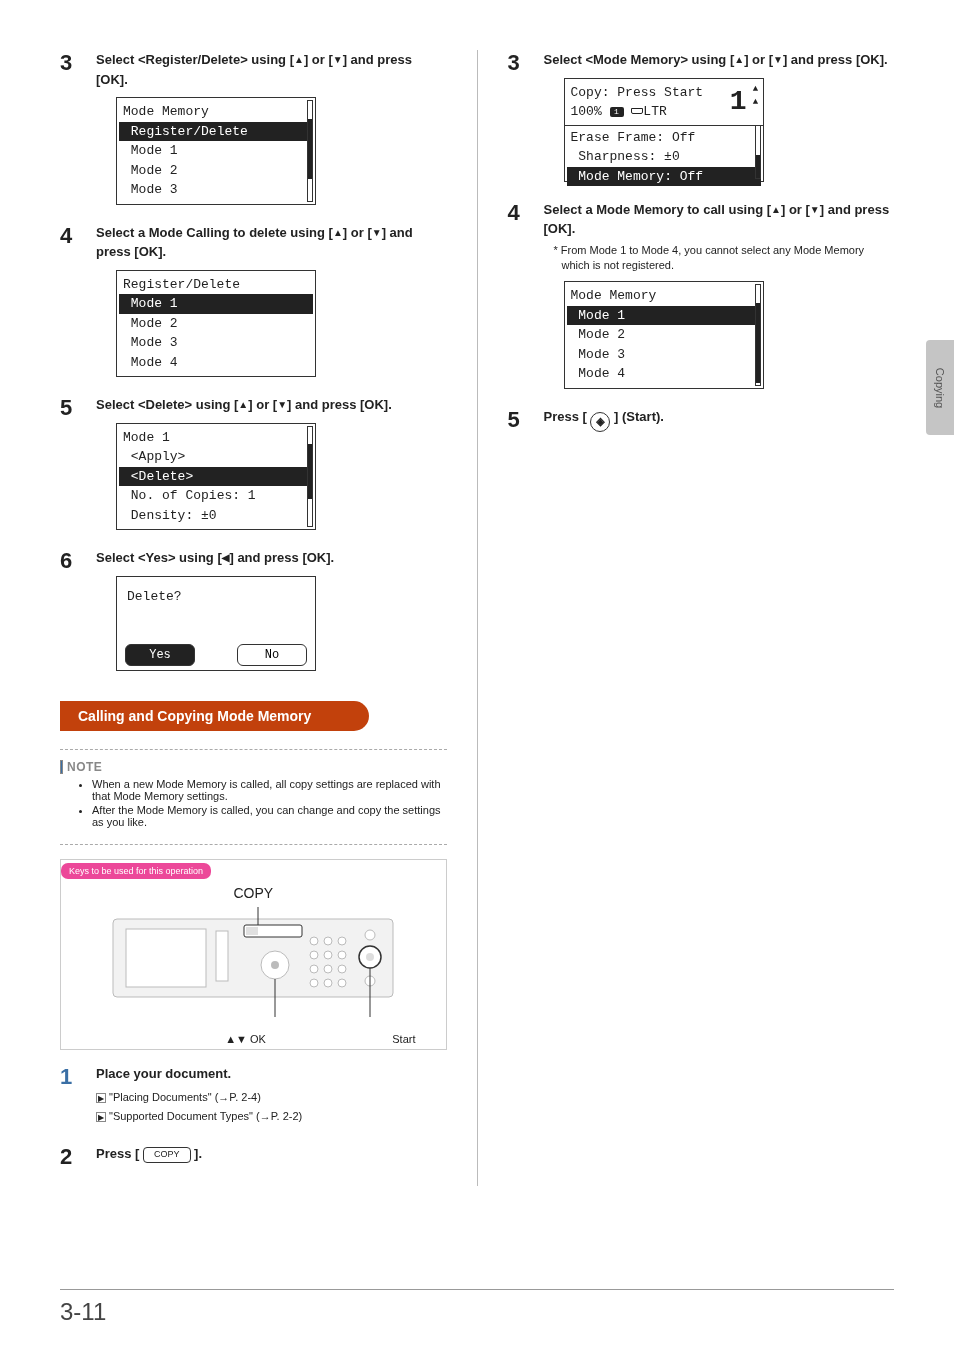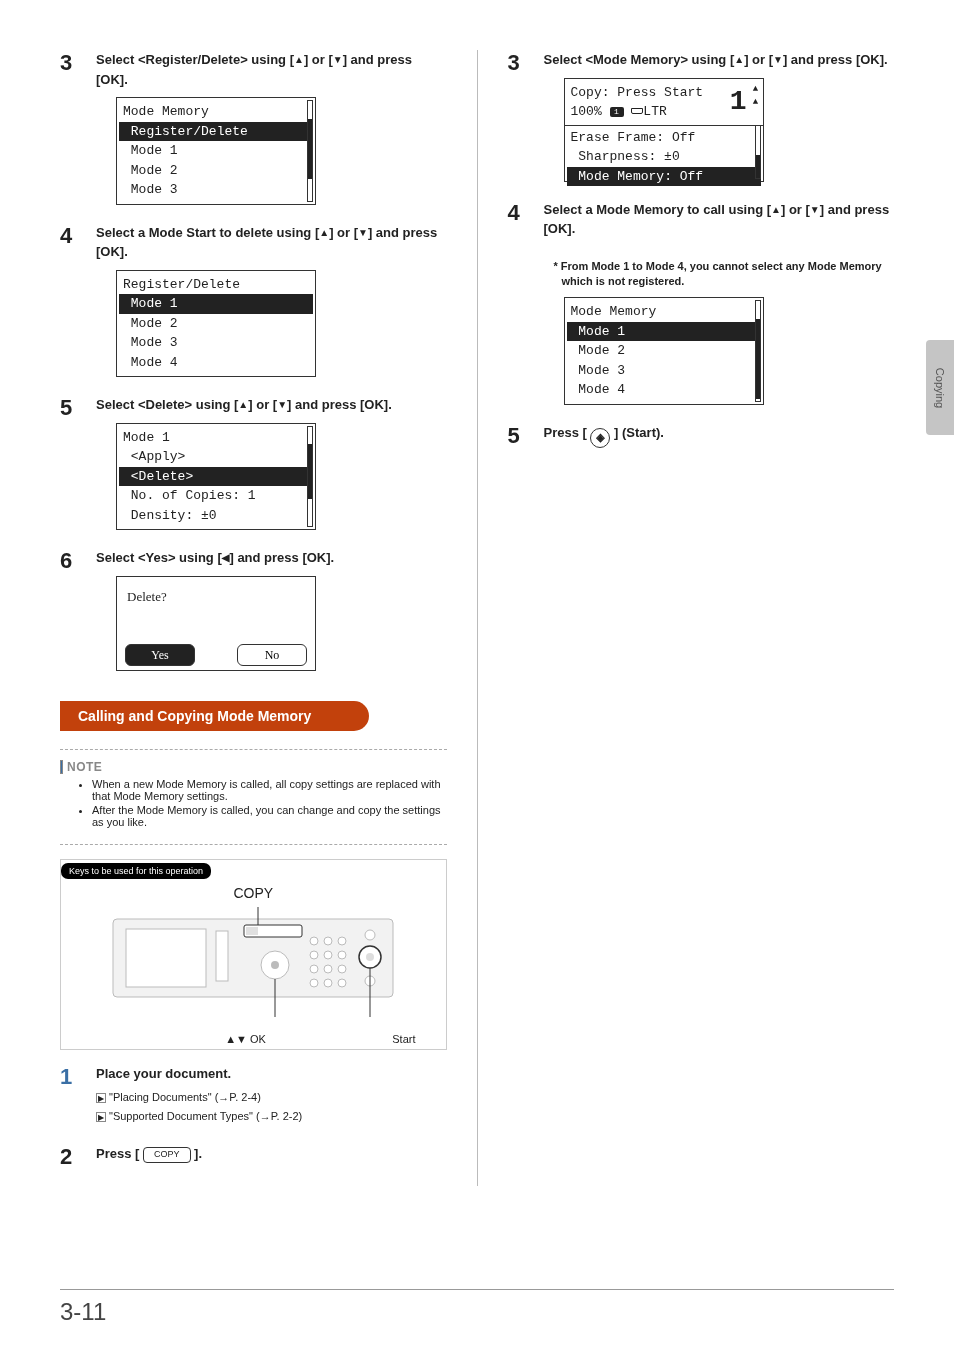--- a/index.html
+++ b/index.html
@@ -84,21 +84,21 @@
     font-weight: bold;
     font-family: "Courier New", monospace;
   }
   .lcd .side-arrows {
     position: absolute;
     right: 2px;
     width: 10px;
     font-size: 9px;
     text-align: center;
   }
-  .lcd.dialog { height: 95px; font-family: Liberation Serif, serif; }
+  .lcd.dialog { height: 95px; }
   .lcd.dialog .btns {
     position: absolute;
     bottom: 4px; left: 8px; right: 8px;
     display: flex; gap: 20px;
     justify-content: space-between;
   }
   .lcd.dialog .btn {
     border: 1px solid #333;
     border-radius: 6px;
     width: 70px; text-align: center;
@@ -141,21 +141,21 @@
   .note-body { font-size: 11px; padding-left: 18px; }
   .note-body .sub { font-weight: bold; font-size: 12px; margin-bottom: 3px; }
   .note-body ul { padding-left: 14px; }
   .note-body li { margin-bottom: 2px; font-weight: normal; }
   .keys-box {
     border: 1px solid #ccc;
     padding: 0;
     margin-bottom: 14px;
   }
   .keys-tab {
-    background: #000000; color: #fff;
+    background: #ec4899; color: #fff;
     font-size: 9px; padding: 3px 8px;
     display: inline-block;
     border-radius: 7px;
   }
   .keys-body {
     height: 170px;
     position: relative;
   }
   .keys-title {
     position: absolute;
@@ -166,24 +166,24 @@
     position: absolute;
     font-size: 11px;
   }
   .printer-svg {
     position: absolute;
     left: 50%; top: 28px;
     transform: translateX(-50%);
   }
   .footnote-star {
     font-size: 11px;
-    font-weight: bold;
+    font-weight: normal;
     padding-left: 12px;
     text-indent: -8px;
-    margin: 20px 0 8px 6px;
+    margin: 4px 0 8px 6px;
     line-height: 1.4;
   }
   .ref-links { font-size: 11px; font-weight: normal; margin-top: 6px; }
   .ref-links div { margin-bottom: 2px; }
   .ref-links .arrow {
     display: inline-block;
     width: 10px; height: 10px;
     border: 1px solid #888;
     font-size: 8px; text-align: center; line-height: 9px;
     margin-right: 3px;
@@ -274,21 +274,21 @@
           <div class="scrollbar">
               <div class="thumb" style="top:18%;height:60%"></div>
             </div>
         </div>
       </div>
     </div>
 
     <div class="step">
       <div class="stepnum">4</div>
       <div class="stepbody">
-        <span>Select a Mode Start to delete using [</span><span class="tri">▲</span><span>] or [</span><span class="tri">▼</span><span>] and press [OK].</span>
+        <span>Select a Mode Calling to delete using [</span><span class="tri">▲</span><span>] or [</span><span class="tri">▼</span><span>] and press [OK].</span>
         <div class="lcd">
           <div class="row">Register/Delete</div>
           <div class="row inverse"> <span>Mode 1</span></div>
           <div class="row"> <span>Mode 2</span></div>
           <div class="row"> <span>Mode 3</span></div>
           <div class="row"> <span>Mode 4</span></div>
         </div>
       </div>
     </div>
 

